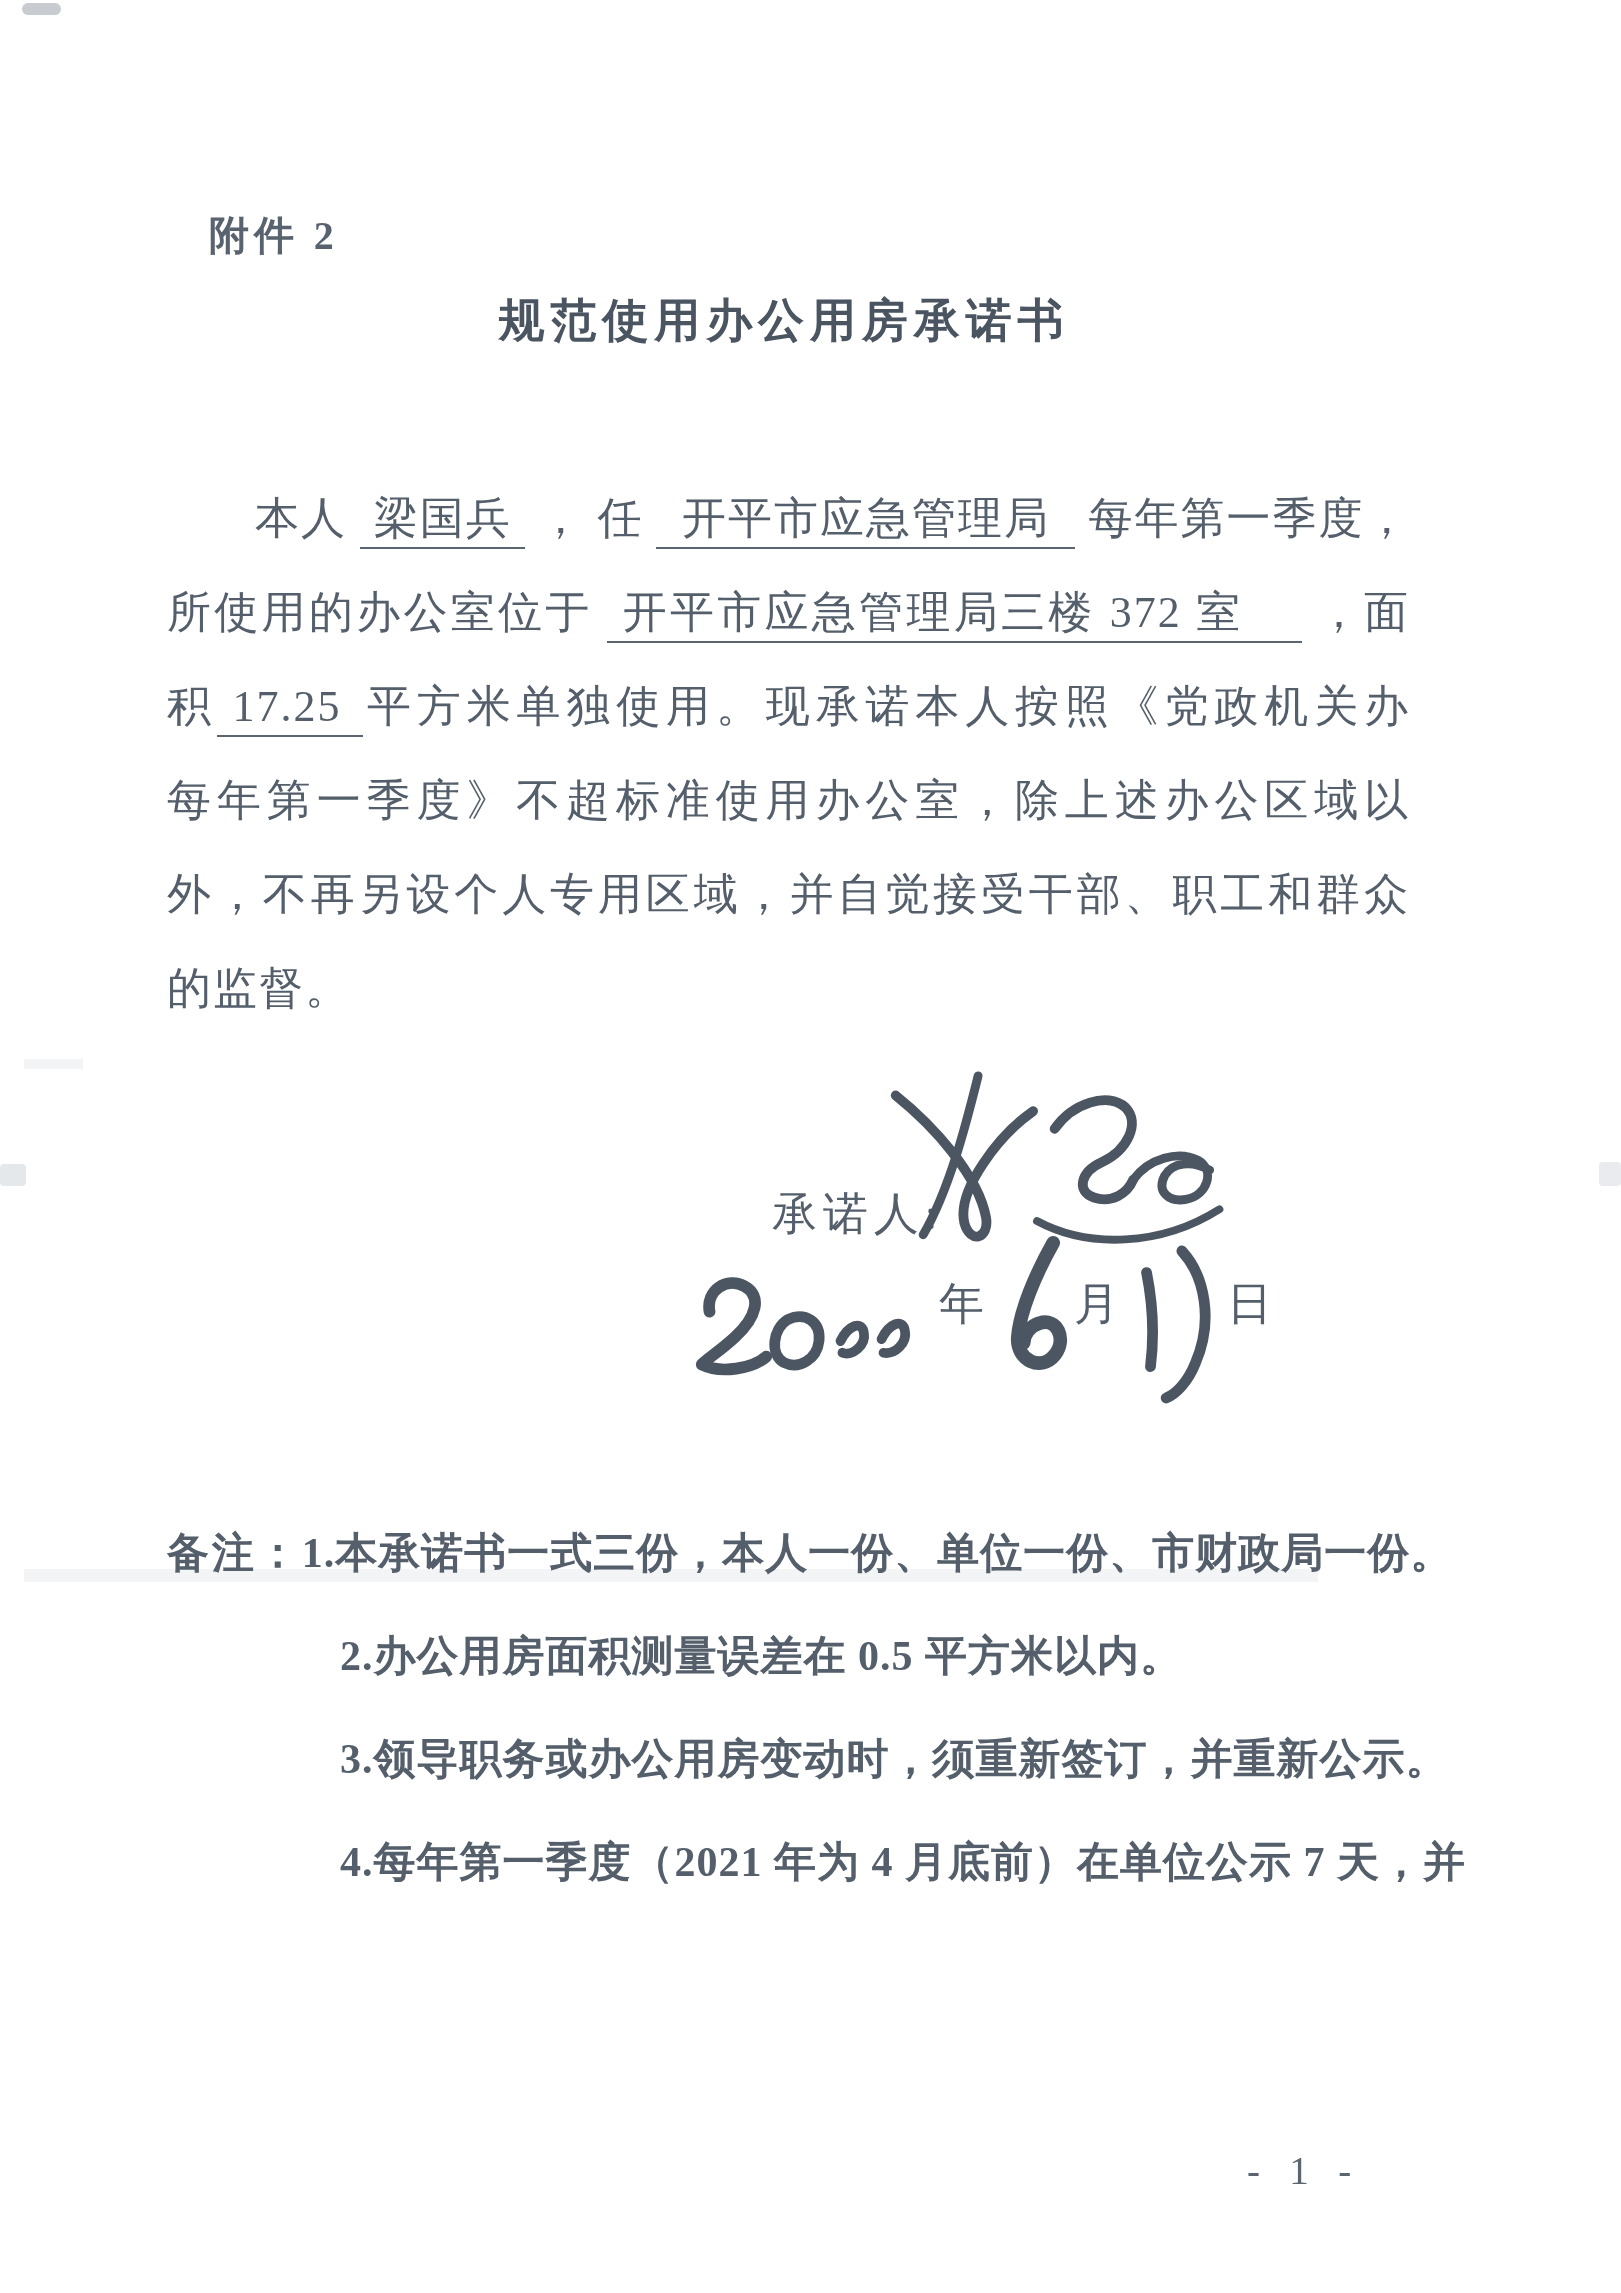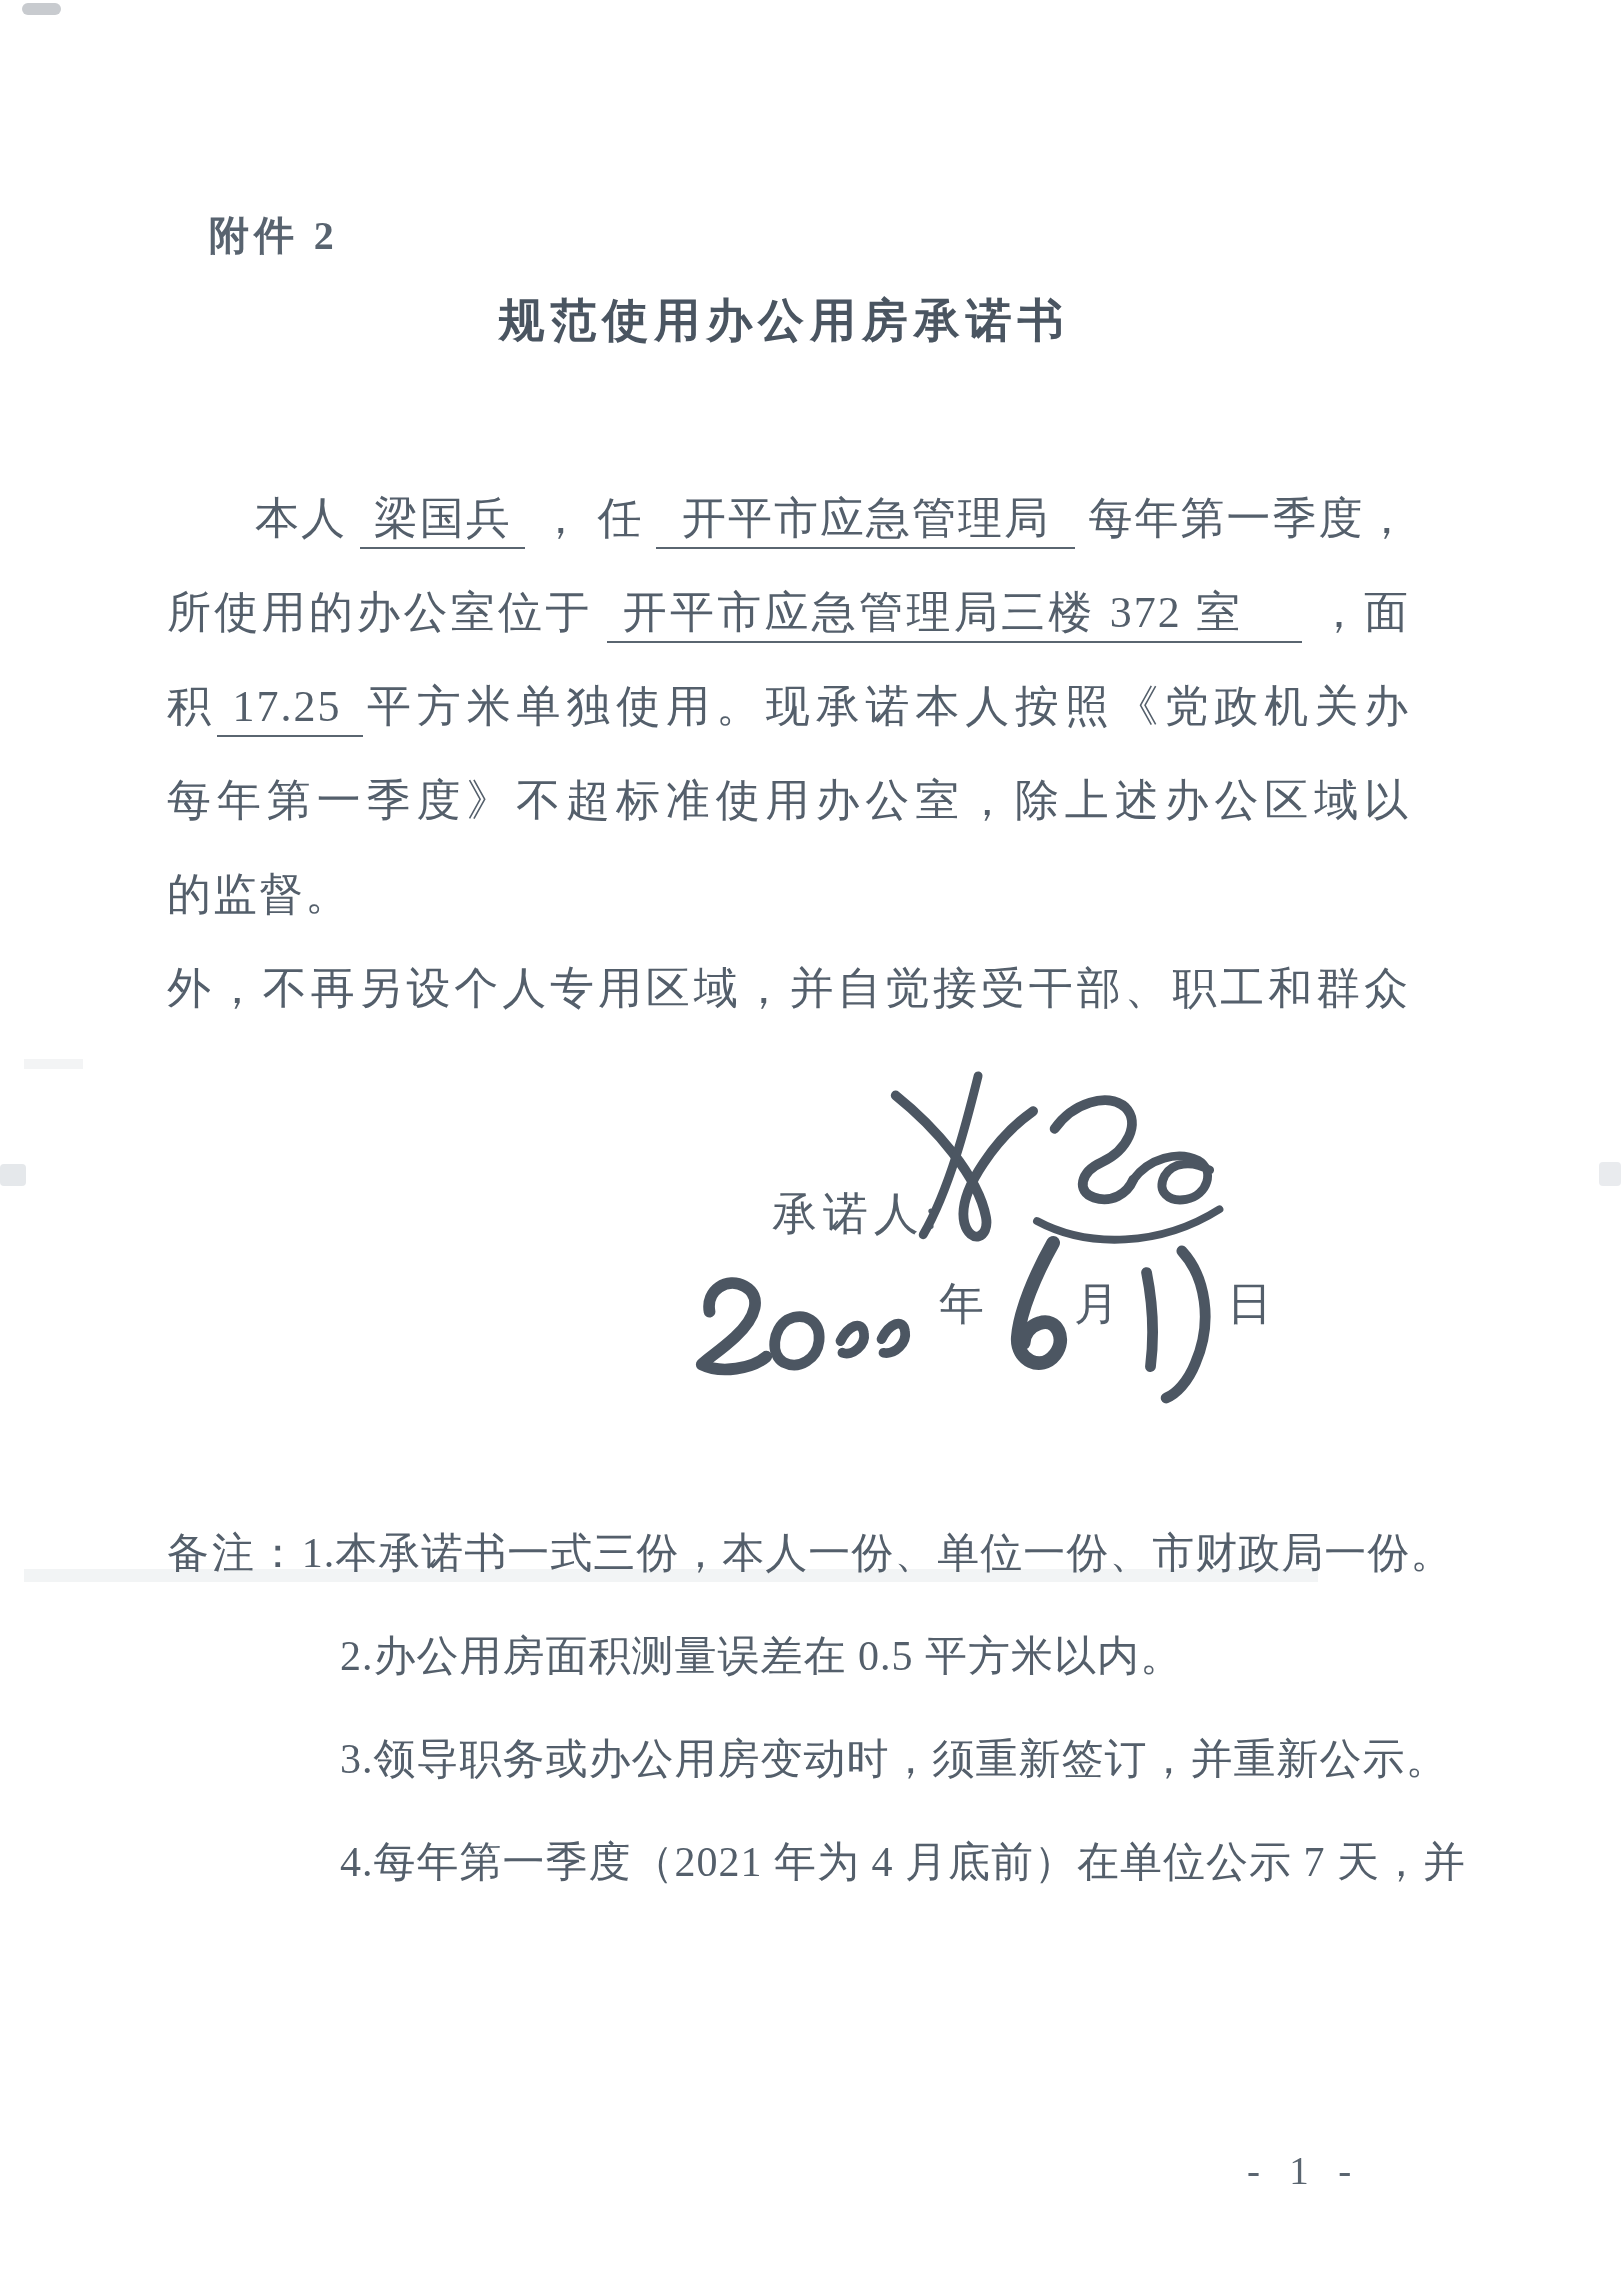--- a/index.html
+++ b/index.html
@@ -67,21 +67,21 @@
   .hw-year  { position: absolute; left: 674px;  top: 1257px; }
   .date-unit { position: absolute; font-size: 45px; color: #545f6b; }
   .u-year  { left: 939px;  top: 1274px; }
   .hw-month { position: absolute; left: 1000px; top: 1233px; }
   .u-month { left: 1074px; top: 1274px; }
   .hw-day   { position: absolute; left: 1125px; top: 1237px; }
   .u-day   { left: 1227px; top: 1274px; }
 
   .notes {
     position: absolute; left: 167px; top: 1502px; width: 1284px;
-    font-size: 42px; letter-spacing: 1px; color: #545f6b;
+    font-size: 42px; letter-spacing: 1px; color: #545f6b; font-weight: bold;
   }
   .note-line { height: 103px; line-height: 103px; white-space: nowrap; }
   .note-line.indent { padding-left: 173px; }
   .notes-label { letter-spacing: 2.9px; }
 
   .page-number {
     position: absolute; left: 1247px; top: 2148px;
     font-size: 39px; letter-spacing: 9.8px; color: #5a6570;
   }
 </style>
@@ -98,22 +98,22 @@
 
   <div class="attachment">附件 2</div>
 
   <div class="doc-title">规范使用办公用房承诺书</div>
 
   <div class="body-text">
     <div class="body-line first"><span>本人</span> <span class="blank">梁国兵</span> <span>， 任</span> <span class="blank org">开平市应急管理局</span> <span>每年第一季度，</span></div>
     <div class="body-line"><span>所使用的办公室位于</span> <span class="blank office">开平市应急管理局三楼 372 室</span> <span>，面</span></div>
     <div class="body-line"><span>积</span><span class="blank area">17.25</span><span>平方米单独使用。现承诺本人按照《党政机关办</span></div>
     <div class="body-line">每年第一季度》不超标准使用办公室，除上述办公区域以</div>
+    <div class="body-line">外，不再另设个人专用区域，并自觉接受干部、职工和群众</div>
     <div class="body-line last">的监督。</div>
-    <div class="body-line">外，不再另设个人专用区域，并自觉接受干部、职工和群众</div>
   </div>
 
   <div class="sig-label">承诺人:</div>
 
   <svg class="sig-scribble" width="363" height="211" viewBox="0 0 370 215">
     <path class="hw" stroke-width="10" d="M16,30 C56,62 100,112 108,154 C112,176 92,182 86,160 C78,126 122,70 156,46"></path>
     <path class="hw" stroke-width="9" d="M100,10 C90,50 72,124 44,172"></path>
     <path class="hw" stroke-width="10" d="M178,64 C196,38 232,26 250,42 C266,58 252,86 226,98 C204,108 200,128 218,134 C236,140 252,130 258,116"></path>
     <path class="hw" stroke-width="9" d="M258,116 C274,94 304,86 324,96 C342,106 334,132 312,136 C294,139 282,128 290,112 C298,98 318,96 336,106"></path>
     <path class="hw" stroke-width="8" d="M160,158 C212,186 286,184 346,146"></path>

